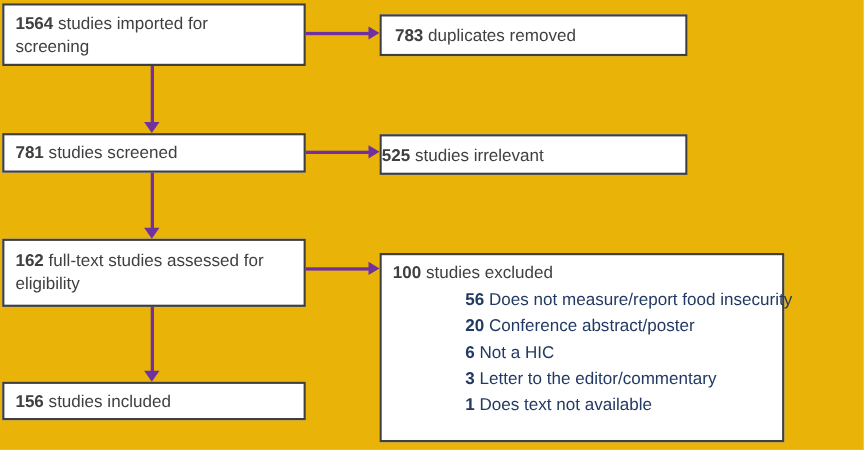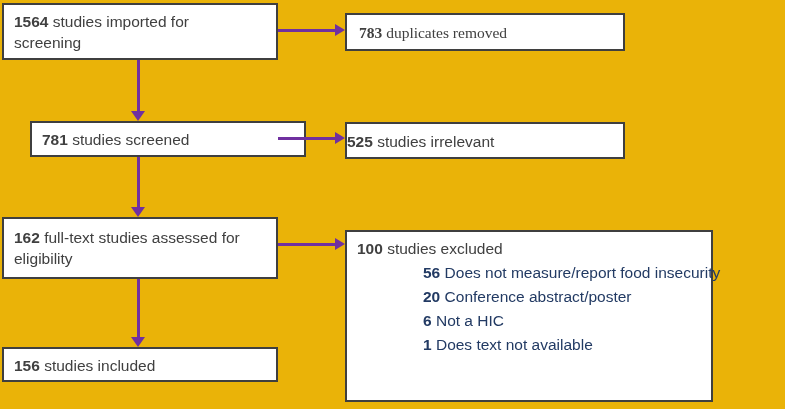--- a/index.html
+++ b/index.html
@@ -24,22 +24,22 @@
     position: absolute;
     border: 2px solid var(--border);
     background: #ffffff;
     color: var(--text);
     font-size: 15.5px;
     line-height: 21px;
   }
   .box .num { font-weight: 700; }
   .box-imported   { left: 2px;   top: 3px;   width: 276px; height: 57px; padding: 6px 10px; }
   .box-imported .content { max-width: 235px; }
-  .box-duplicates { left: 345px; top: 13px;  width: 280px; height: 38px; padding: 7px 12px; font-family: Liberation Serif, serif; }
-  .box-screened   { left: 2px;   top: 121px; width: 276px; height: 36px; padding: 6px 10px; margin-left: 28px; }
+  .box-duplicates { left: 345px; top: 13px;  width: 280px; height: 38px; padding: 7px 12px; }
+  .box-screened   { left: 2px;   top: 121px; width: 276px; height: 36px; padding: 6px 10px; }
   .box-irrelevant { left: 345px; top: 122px; width: 280px; height: 37px; padding: 7px 0; }
   .box-fulltext   { left: 2px;   top: 217px; width: 276px; height: 62px; padding: 8px 10px; }
   .box-fulltext .content { max-width: 235px; }
   .box-included   { left: 2px;   top: 347px; width: 276px; height: 35px; padding: 6px 10px; }
   .box-excluded   { left: 345px; top: 230px; width: 368px; height: 172px; padding: 5px 10px; line-height: 24px; }
   .box-excluded .reason-line {
     padding-left: 66px;
     color: var(--reason-text);
     white-space: nowrap;
   }
@@ -125,20 +125,24 @@
     </div>
     <div class="reason-line">
       <span class="num">20</span>
       <span>Conference abstract/poster</span>
     </div>
     <div class="reason-line">
       <span class="num">6</span>
       <span>Not a HIC</span>
     </div>
     <div class="reason-line">
+      <span class="num">3</span>
+      <span>Letter to the editor/commentary</span>
+    </div>
+    <div class="reason-line">
       <span class="num">1</span>
       <span>Does text not available</span>
     </div>
   </div>
 
   <div class="box box-included">
     <div class="content">
       <span class="num">156</span>
       <span>studies included</span>
     </div>

